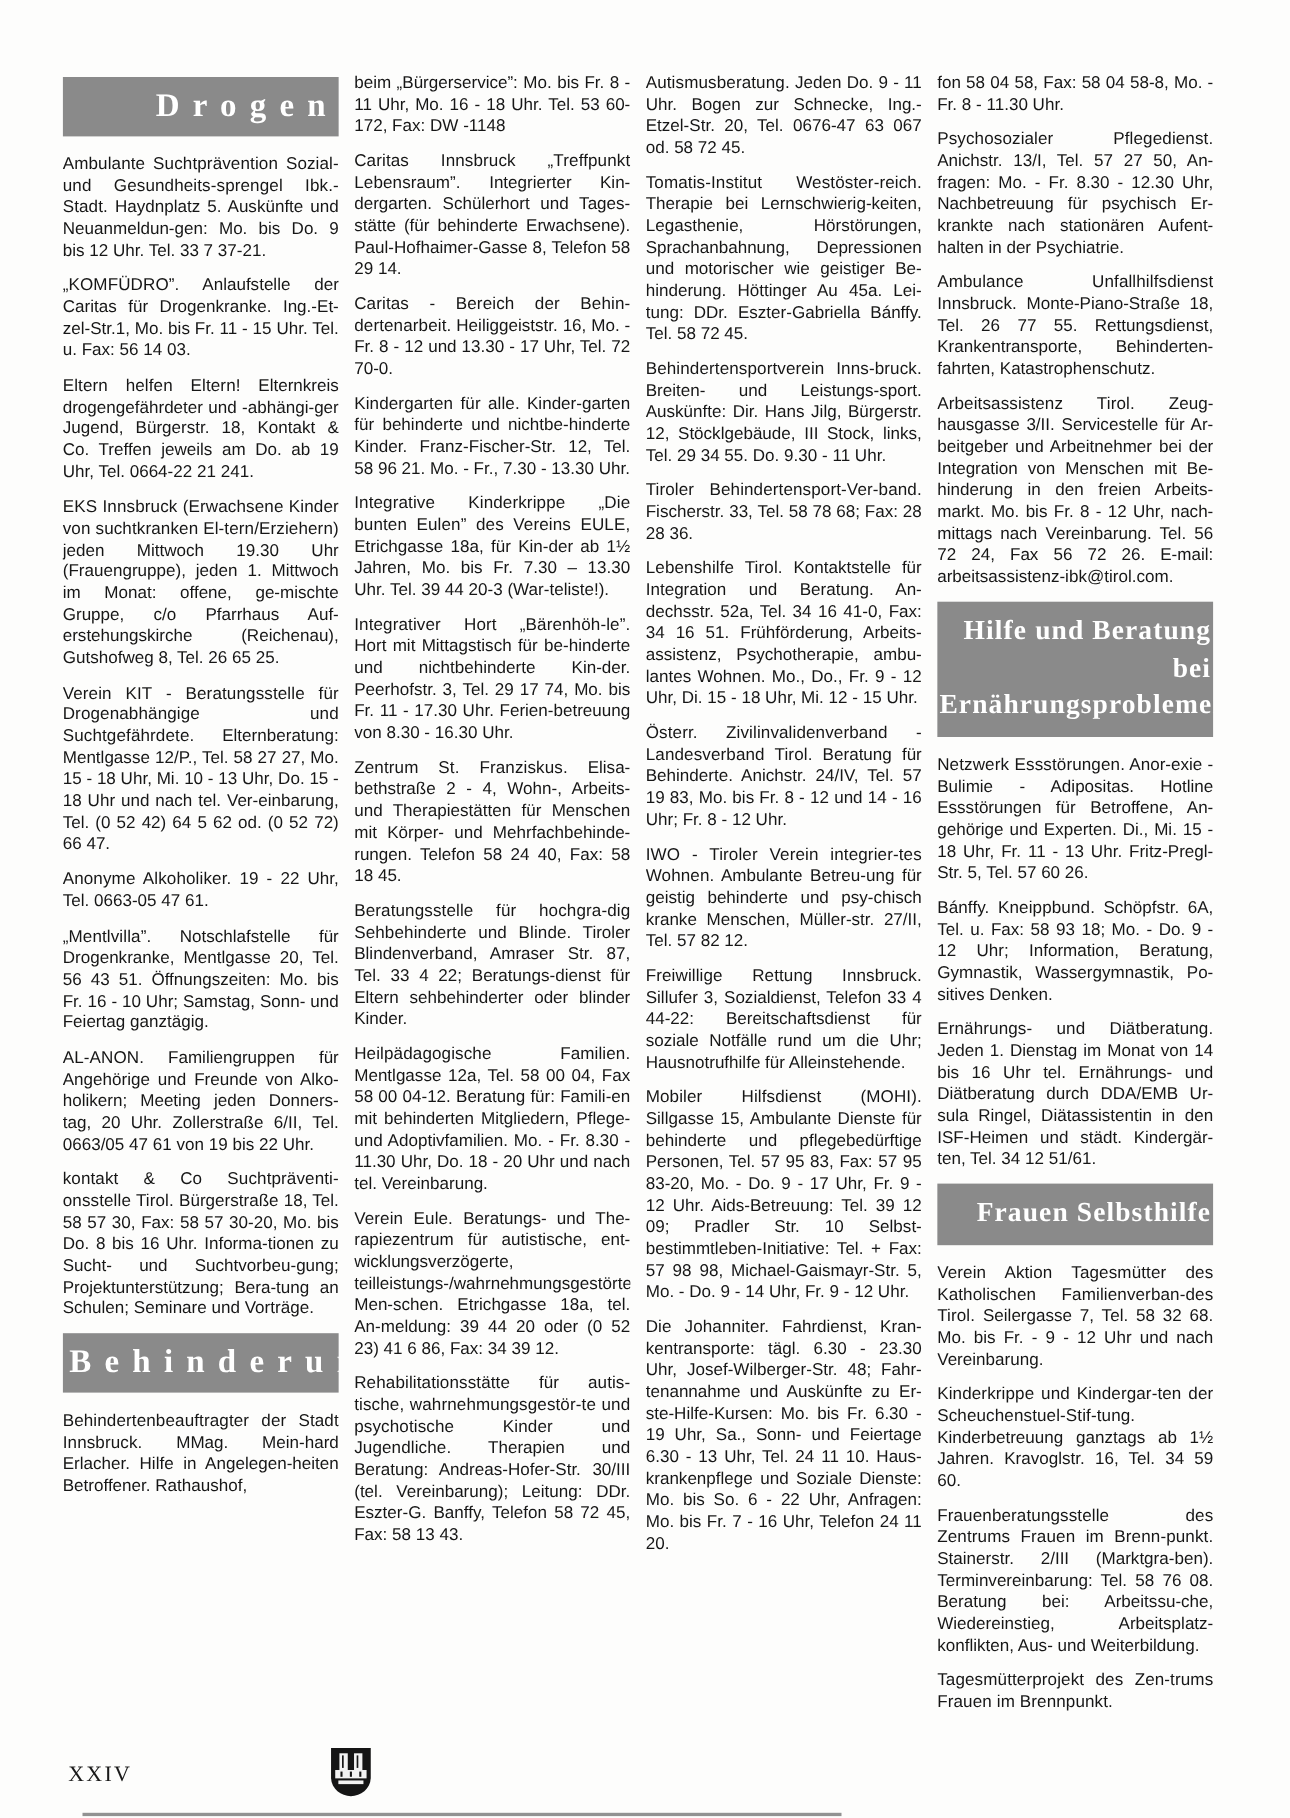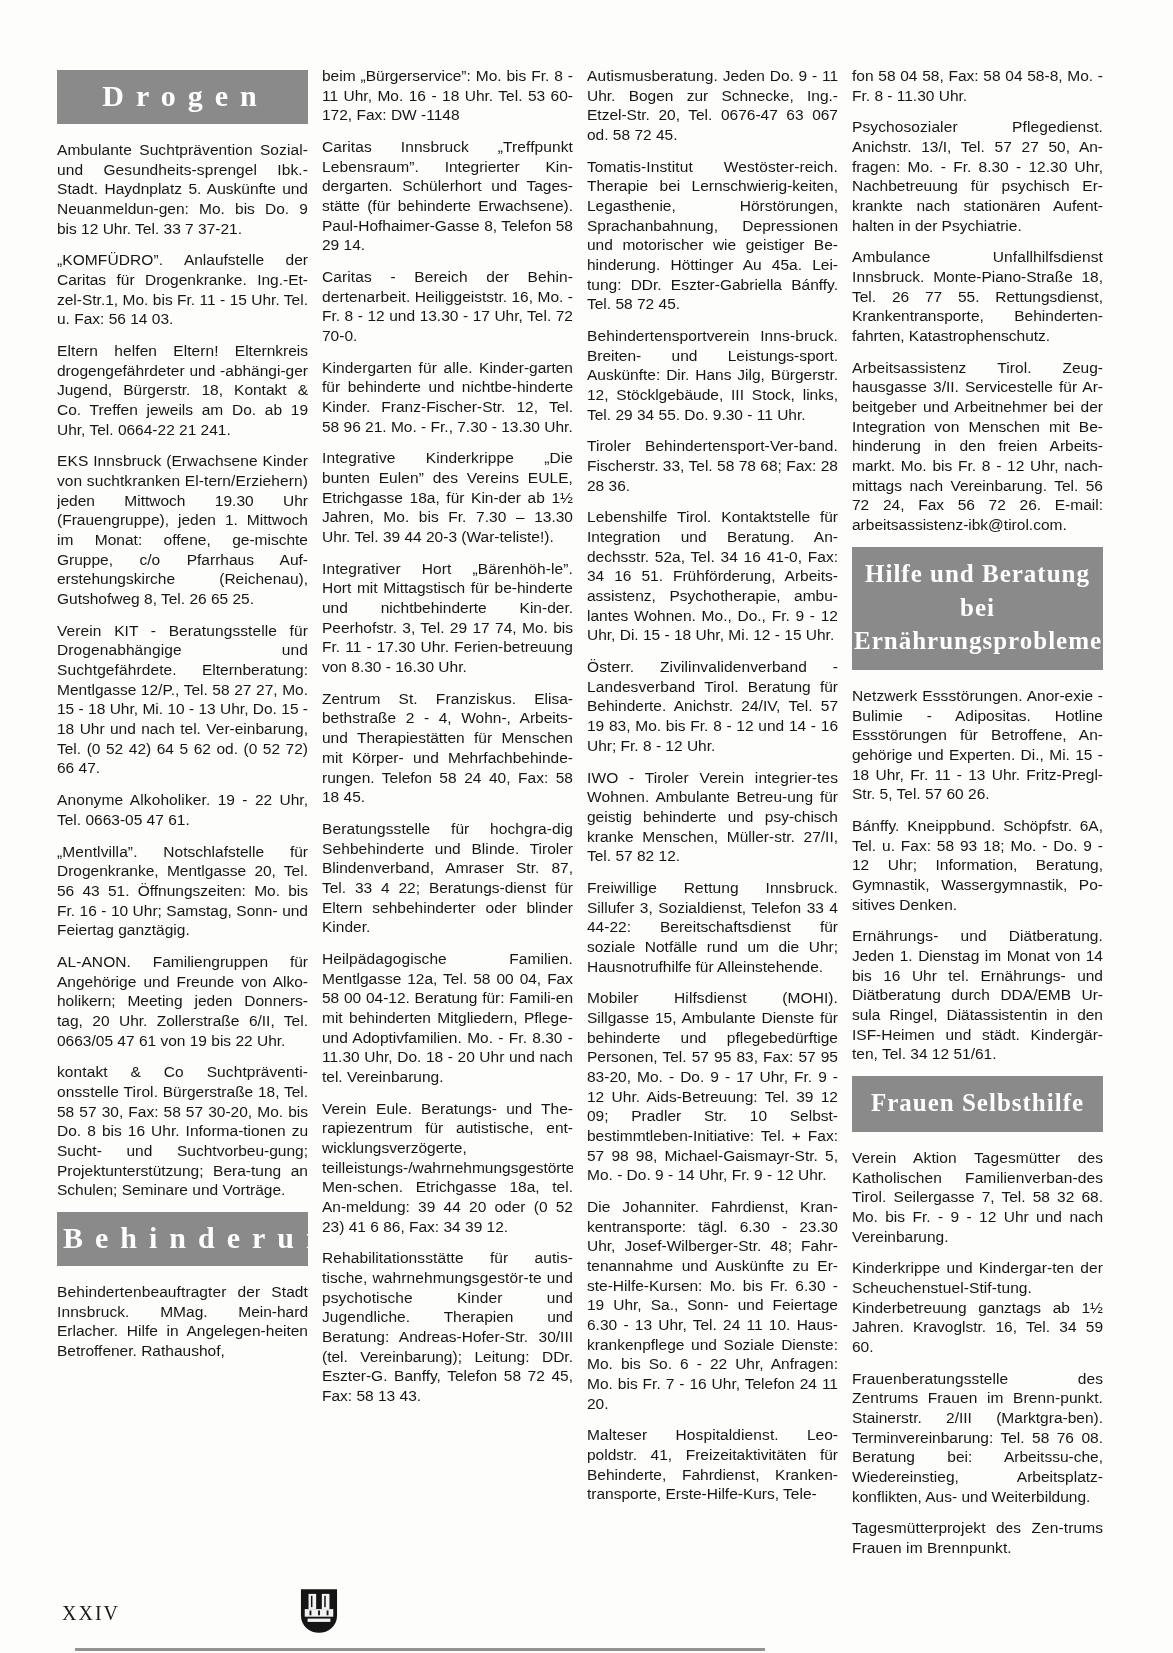--- a/index.html
+++ b/index.html
@@ -33,21 +33,21 @@
   }
   .entry b{
     font-weight:normal;
     letter-spacing:0.1px;
   }
   .sec{
     background:#8a8a8a;
     color:#ffffff;
     font-family:"Liberation Serif", serif;
     font-weight:bold;
-    text-align:center;
+    text-align:right;
     margin:4px 0 16px 0;
   }
   .sec-big{
     font-size:30px;
     letter-spacing:12px;
     padding:9px 0 11px 6px;
   }
   .sec-long{
     font-size:25px;
     letter-spacing:1px;
@@ -124,21 +124,20 @@
         <p class="entry"><b>Autismusberatung.</b> <span>Jeden Do. 9 - 11 Uhr. Bogen zur Schnecke, Ing.-Etzel-Str. 20, Tel. 0676-47 63 067 od. 58 72 45.</span></p>
         <p class="entry"><b>Tomatis-Institut Westöster-reich.</b> <span>Therapie bei Lernschwierig-keiten, Legasthenie, Hörstörungen, Sprachanbahnung, Depressionen und motorischer wie geistiger Be-hinderung. Höttinger Au 45a. Lei-tung: DDr. Eszter-Gabriella Bánffy. Tel. 58 72 45.</span></p>
         <p class="entry"><b>Behindertensportverein Inns-bruck.</b> <span>Breiten- und Leistungs-sport. Auskünfte: Dir. Hans Jilg, Bürgerstr. 12, Stöcklgebäude, III Stock, links, Tel. 29 34 55. Do. 9.30 - 11 Uhr.</span></p>
         <p class="entry"><b>Tiroler Behindertensport-Ver-band.</b> <span>Fischerstr. 33, Tel. 58 78 68; Fax: 28 28 36.</span></p>
         <p class="entry"><b>Lebenshilfe Tirol.</b> <span>Kontaktstelle für Integration und Beratung. An-dechsstr. 52a, Tel. 34 16 41-0, Fax: 34 16 51. Frühförderung, Arbeits-assistenz, Psychotherapie, ambu-lantes Wohnen. Mo., Do., Fr. 9 - 12 Uhr, Di. 15 - 18 Uhr, Mi. 12 - 15 Uhr.</span></p>
         <p class="entry"><b>Österr. Zivilinvalidenverband - Landesverband Tirol.</b> <span>Beratung für Behinderte. Anichstr. 24/IV, Tel. 57 19 83, Mo. bis Fr. 8 - 12 und 14 - 16 Uhr; Fr. 8 - 12 Uhr.</span></p>
         <p class="entry"><b>IWO - Tiroler Verein integrier-tes Wohnen.</b> <span>Ambulante Betreu-ung für geistig behinderte und psy-chisch kranke Menschen, Müller-str. 27/II, Tel. 57 82 12.</span></p>
         <p class="entry"><b>Freiwillige Rettung Innsbruck.</b> <span>Sillufer 3, Sozialdienst, Telefon 33 4 44-22: Bereitschaftsdienst für soziale Notfälle rund um die Uhr; Hausnotrufhilfe für Alleinstehende.</span></p>
         <p class="entry"><b>Mobiler Hilfsdienst (MOHI).</b> <span>Sillgasse 15, Ambulante Dienste für behinderte und pflegebedürftige Personen, Tel. 57 95 83, Fax: 57 95 83-20, Mo. - Do. 9 - 17 Uhr, Fr. 9 - 12 Uhr. Aids-Betreuung: Tel. 39 12 09; Pradler Str. 10 Selbst-bestimmtleben-Initiative: Tel. + Fax: 57 98 98, Michael-Gaismayr-Str. 5, Mo. - Do. 9 - 14 Uhr, Fr. 9 - 12 Uhr.</span></p>
         <p class="entry"><b>Die Johanniter.</b> <span>Fahrdienst, Kran-kentransporte: tägl. 6.30 - 23.30 Uhr, Josef-Wilberger-Str. 48; Fahr-tenannahme und Auskünfte zu Er-ste-Hilfe-Kursen: Mo. bis Fr. 6.30 - 19 Uhr, Sa., Sonn- und Feiertage 6.30 - 13 Uhr, Tel. 24 11 10. Haus-krankenpflege und Soziale Dienste: Mo. bis So. 6 - 22 Uhr, Anfragen: Mo. bis Fr. 7 - 16 Uhr, Telefon 24 11 20.</span></p>
-        <p class="entry"><b>Malteser Hospitaldienst.</b> <span>Leo-poldstr. 41, Freizeitaktivitäten für Behinderte, Fahrdienst, Kranken-transporte, Erste-Hilfe-Kurs, Tele-</span></p>
       </div>
     <div class="col">
         <p class="entry"><span>fon 58 04 58, Fax: 58 04 58-8, Mo. - Fr. 8 - 11.30 Uhr.</span></p>
         <p class="entry"><b>Psychosozialer Pflegedienst.</b> <span>Anichstr. 13/I, Tel. 57 27 50, An-fragen: Mo. - Fr. 8.30 - 12.30 Uhr, Nachbetreuung für psychisch Er-krankte nach stationären Aufent-halten in der Psychiatrie.</span></p>
         <p class="entry"><b>Ambulance Unfallhilfsdienst Innsbruck.</b> <span>Monte-Piano-Straße 18, Tel. 26 77 55. Rettungsdienst, Krankentransporte, Behinderten-fahrten, Katastrophenschutz.</span></p>
         <p class="entry"><b>Arbeitsassistenz Tirol.</b> <span>Zeug-hausgasse 3/II. Servicestelle für Ar-beitgeber und Arbeitnehmer bei der Integration von Menschen mit Be-hinderung in den freien Arbeits-markt. Mo. bis Fr. 8 - 12 Uhr, nach-mittags nach Vereinbarung. Tel. 56 72 24, Fax 56 72 26. E-mail: arbeitsassistenz-ibk@tirol.com.</span></p>
         <div class="sec sec-long"><span>Hilfe und Beratung bei Ernährungsproblemen</span></div>
         <p class="entry"><b>Netzwerk Essstörungen.</b> <span>Anor-exie - Bulimie - Adipositas. Hotline Essstörungen für Betroffene, An-gehörige und Experten. Di., Mi. 15 - 18 Uhr, Fr. 11 - 13 Uhr. Fritz-Pregl-Str. 5, Tel. 57 60 26.</span></p>
         <p class="entry"><b>Bánffy. Kneippbund.</b> <span>Schöpfstr. 6A, Tel. u. Fax: 58 93 18; Mo. - Do. 9 - 12 Uhr; Information, Beratung, Gymnastik, Wassergymnastik, Po-sitives Denken.</span></p>
         <p class="entry"><b>Ernährungs- und Diätberatung.</b> <span>Jeden 1. Dienstag im Monat von 14 bis 16 Uhr tel. Ernährungs- und Diätberatung durch DDA/EMB Ur-sula Ringel, Diätassistentin in den ISF-Heimen und städt. Kindergär-ten, Tel. 34 12 51/61.</span></p>

